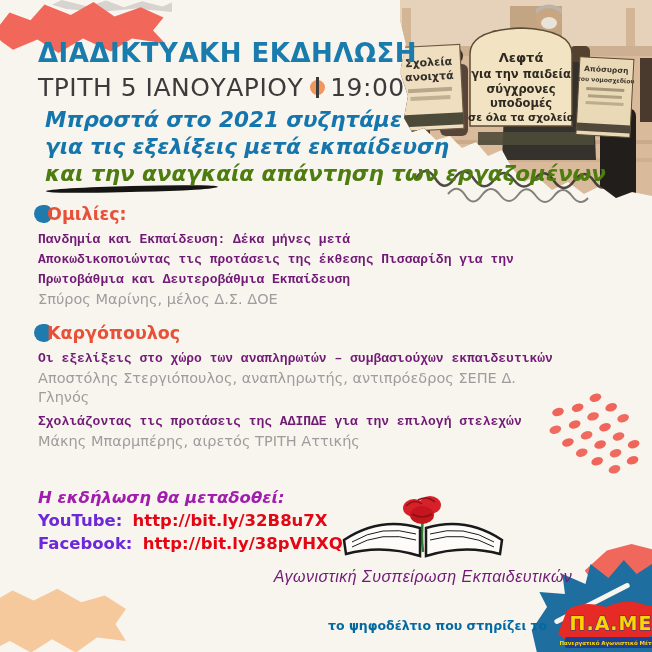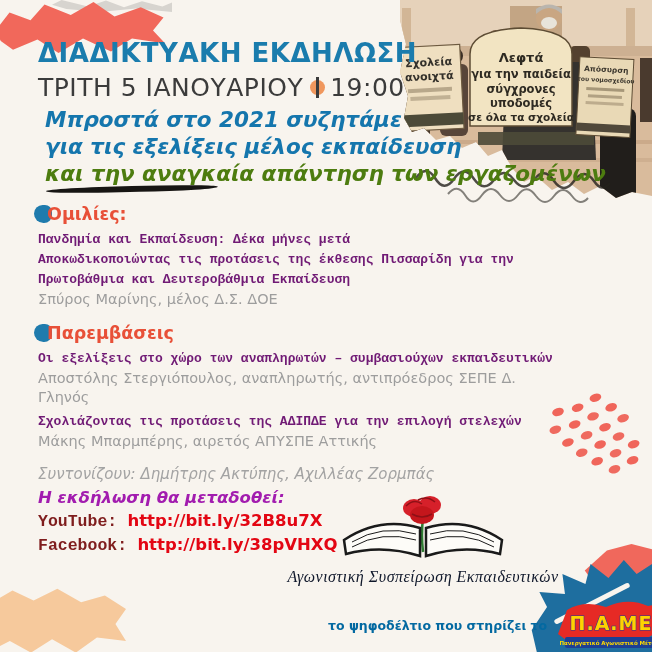--- a/index.html
+++ b/index.html
@@ -60,25 +60,25 @@
   .section-head{position:relative;font-size:17.5px;font-weight:bold;color:#e85038;line-height:22px;margin:0 0 5px;padding-left:9px;}
   .section-head .blob{position:absolute;left:-4px;top:2px;width:18px;height:18px;border-radius:55% 45% 50% 60%;background:#1f7bad;}
   .section-head .txt{position:relative;}
   .it{font-size:13px;font-weight:bold;color:#701a75;line-height:20px;margin:0;font-family:Liberation Mono, monospace;}
   .sp{font-size:14.5px;color:#9d9d9d;line-height:19px;margin:0 0 5px;}
   .sec-gap{height:8px;}
   .moderators{margin-top:14px;font-size:15px;font-style:italic;color:#a3a3a3;}
   
   .broadcast{position:absolute;left:38px;top:486px;font-size:16.5px;line-height:23px;}
   .broadcast .bh{font-style:italic;font-weight:bold;color:#a21caf;}
-  .broadcast .lbl{font-weight:bold;color:#7f1d1d;font-family:Liberation Mono, monospace;}
+  .broadcast .lbl{font-weight:bold;color:#6d28d9;}
   .broadcast .url{font-weight:bold;color:#e30613;margin-left:5px;}
   
   .org-logo{position:absolute;left:258px;top:492px;width:330px;text-align:center;}
-  .org-name{font-family:Liberation Serif, serif;font-style:italic;font-size:16px;color:#0f172a;letter-spacing:.5px;white-space:nowrap;margin-top:-2px;}
+  .org-name{font-family:Liberation Sans, sans-serif;font-style:italic;font-size:16px;color:#701a75;letter-spacing:.5px;white-space:nowrap;margin-top:-2px;}
   
   .pame-row{position:absolute;left:328px;top:600px;display:flex;align-items:center;}
   .support-text{font-size:12.5px;font-weight:bold;color:#0369a1;margin-right:7px;white-space:nowrap;}
   
   .photo{position:absolute;right:0;top:0;}
 </style>
 </head>
 <body>
 
 <div class="poster">
@@ -164,43 +164,42 @@
     <div class="title">ΔΙΑΔΙΚΤΥΑΚΗ ΕΚΔΗΛΩΣΗ</div>
     <div class="date-row">
       <span>ΤΡΙΤΗ 5 ΙΑΝΟΥΑΡΙΟΥ</span>
       <span class="time-sep"></span>
       <span>19:00</span>
     </div>
   </div>
 
   <div class="headline">
     <div>Μπροστά στο 2021 συζητάμε</div>
-    <div>για τις εξελίξεις μέλος εκπαίδευση</div>
+    <div>για τις εξελίξεις μετά εκπαίδευση</div>
     <div class="red">και την αναγκαία απάντηση των εργαζομένων</div>
   </div>
   <div class="brush-underline"></div>
 
   <div class="sections">
     <div class="section-head">
       <span class="blob"></span>
       <span class="txt">Ομιλίες:</span>
     </div>
     <p class="it">Πανδημία και Εκπαίδευση: Δέκα μήνες μετά</p>
     <p class="it"><span>Αποκωδικοποιώντας τις προτάσεις της έκθεσης Πισσαρίδη για την</span><br><span>Πρωτοβάθμια και Δευτεροβάθμια Εκπαίδευση</span></p>
     <p class="sp">Σπύρος Μαρίνης, μέλος Δ.Σ. ΔΟΕ</p>
     <div class="sec-gap"></div>
     <div class="section-head">
       <span class="blob"></span>
-      <span class="txt">Παρεμβάσεις</span>
+      <span class="txt">Καργόπουλος</span>
     </div>
     <p class="it">Οι εξελίξεις στο χώρο των αναπληρωτών – συμβασιούχων εκπαιδευτικών</p>
     <p class="sp">Αποστόλης Στεργιόπουλος, αναπληρωτής, αντιπρόεδρος ΣΕΠΕ Δ. Γληνός</p>
     <p class="it">Σχολιάζοντας τις προτάσεις της ΑΔΙΠΔΕ για την επιλογή στελεχών</p>
-    <p class="sp">Μάκης Μπαρμπέρης, αιρετός ΑΠΥΣΠΕ Αττικής</p>
-    <div class="moderators">Συντονίζουν: Δημήτρης Ακτύπης, Αχιλλέας Ζορμπάς</div>
+    <p class="sp">Μάκης Μπαρμπέρης, αιρετός ΤΡΙΤΗ Αττικής</p>
   </div>
 
   <div class="broadcast">
     <div class="bh">Η εκδήλωση θα μεταδοθεί:</div>
     <div>
       <span class="lbl">YouTube:</span>
       <span class="url">http://bit.ly/32B8u7X</span>
     </div>
     <div>
       <span class="lbl">Facebook:</span>

